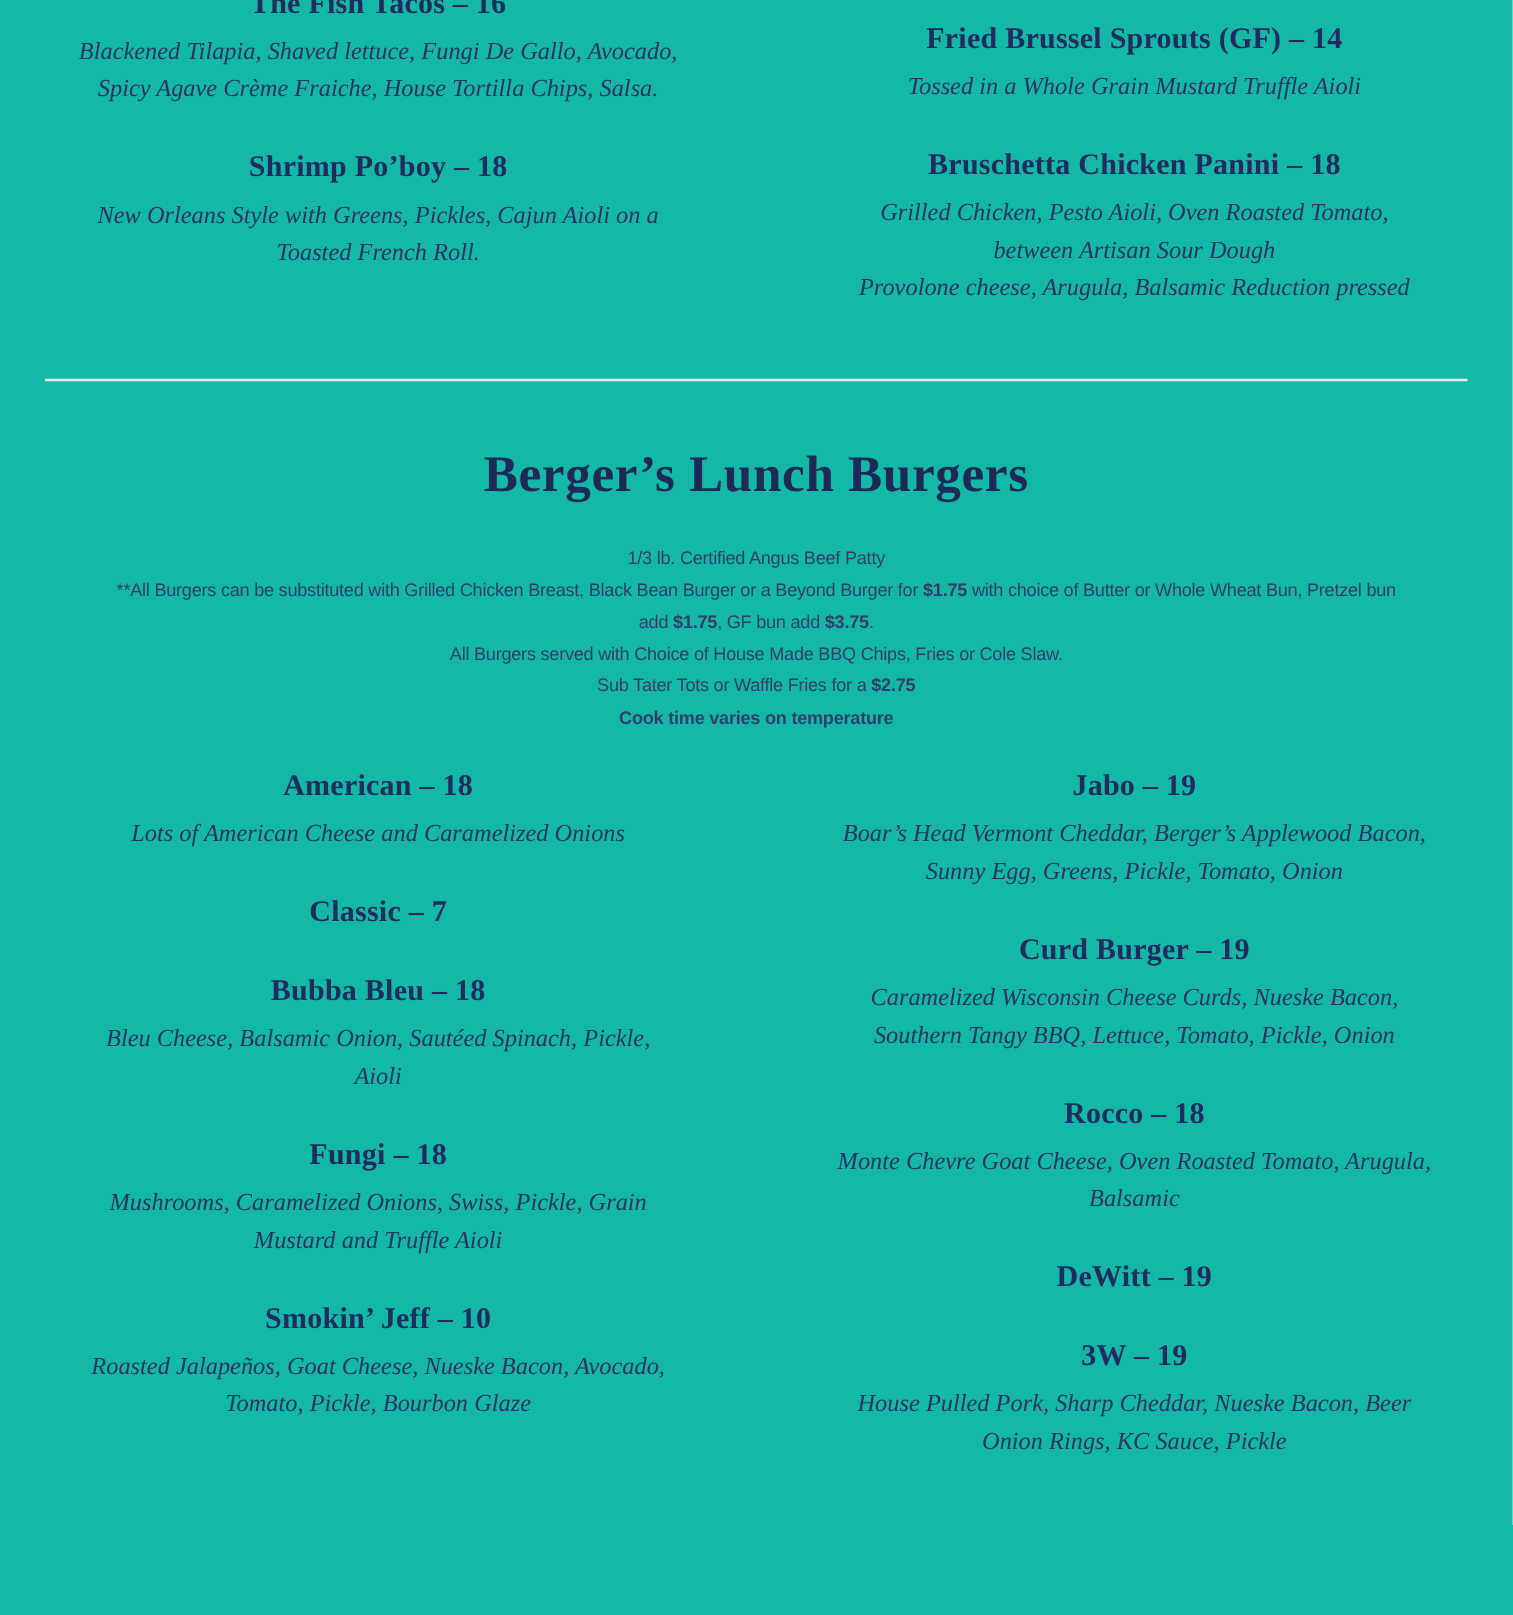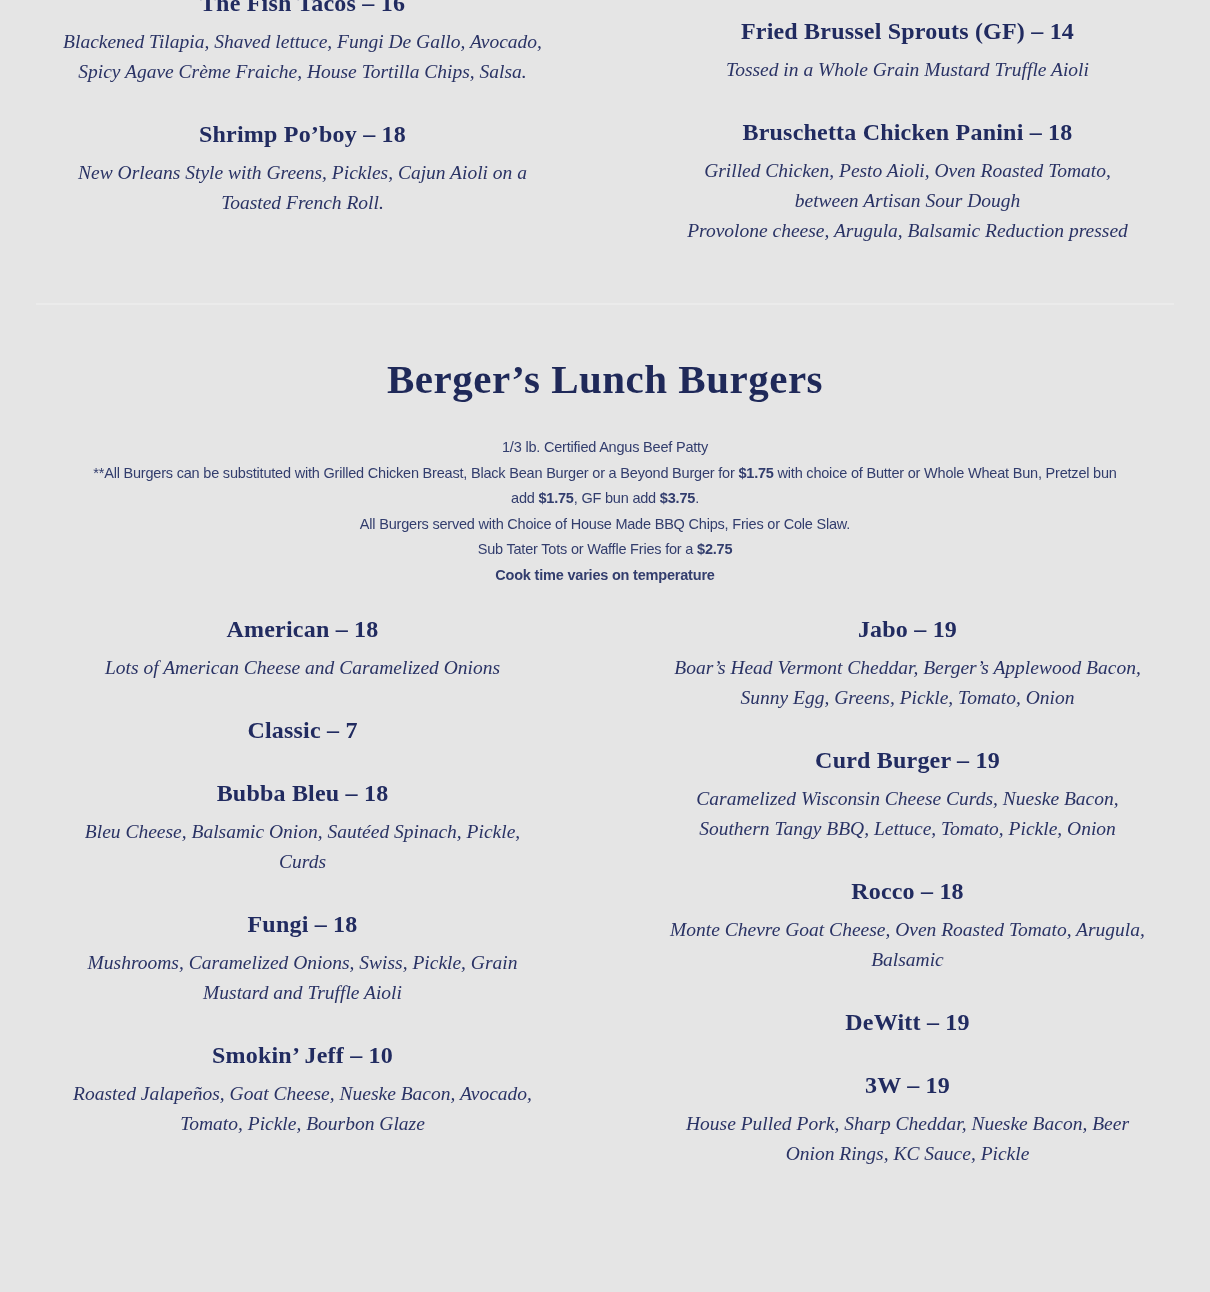--- a/index.html
+++ b/index.html
@@ -2,21 +2,21 @@
 <html><head>
 <meta charset="utf-8">
 <style>
   * { margin:0; padding:0; box-sizing:border-box; }
   html,body { background:#ffffff; }
   body {
     width:1210px; height:1292px;
     position:relative; overflow:hidden;
     font-family:"Liberation Serif", serif;
   }
-  .page { position:absolute; inset:0; background:#e5e5e5; }
+  .page { position:absolute; inset:0; background:#14b8a6; }
 
   .menu-grid {
     position:absolute; left:0; width:100%;
     display:grid; grid-template-columns:1fr 1fr; align-items:start;
   }
   .top-grid    { top:0; }
   .burger-grid { top:614px; }
 
   .col { padding:0 48px; }
   .col-top-left  { margin-top:-12px; }
@@ -120,21 +120,21 @@
             <div>Lots of American Cheese and Caramelized Onions</div>
           </div>
       </div>
       <div class="menu-item">
         <div class="item-title">Classic – 7</div>
       </div>
       <div class="menu-item">
         <div class="item-title">Bubba Bleu – 18</div>
         <div class="item-desc">
             <div>Bleu Cheese, Balsamic Onion, Sautéed Spinach, Pickle,</div>
-            <div>Curds</div>
+            <div>Aioli</div>
           </div>
       </div>
       <div class="menu-item">
         <div class="item-title">Fungi – 18</div>
         <div class="item-desc">
             <div>Mushrooms, Caramelized Onions, Swiss, Pickle, Grain</div>
             <div>Mustard and Truffle Aioli</div>
           </div>
       </div>
       <div class="menu-item">

